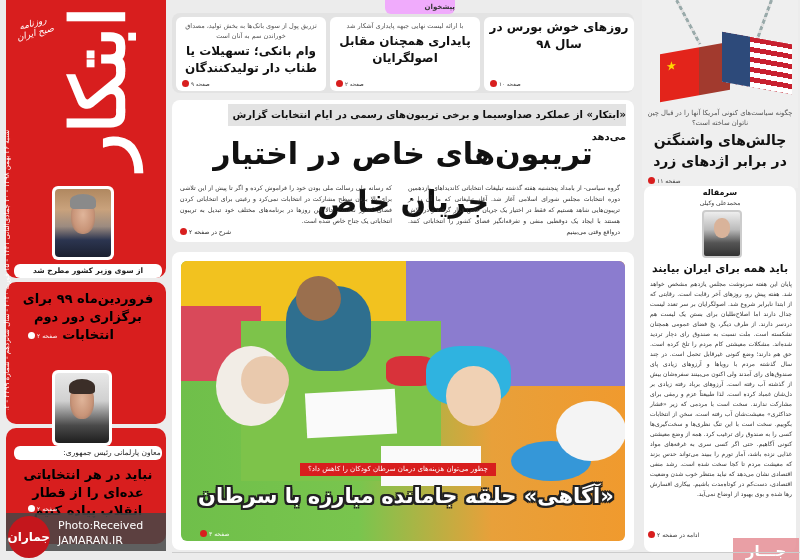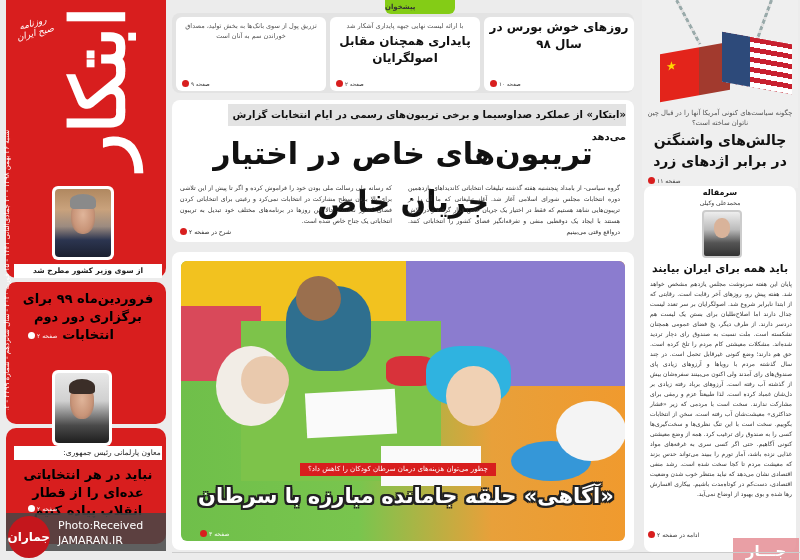--- a/index.html
+++ b/index.html
@@ -23,41 +23,41 @@
   .portrait { position: absolute; background: #fff; border-radius: 6px; padding: 3px; }
   .portrait .ph { width: 100%; height: 100%; border-radius: 4px;
     background: linear-gradient(180deg, #b08860 0%, #c9a27c 30%, #9c8b80 55%, #2c3550 75%, #1b2030 100%); position: relative; overflow: hidden; }
   .portrait .face { position: absolute; left: 28%; top: 14%; width: 44%; height: 52%; border-radius: 45%;
     background: radial-gradient(ellipse at 50% 45%, #e0b59a 0%, #c89478 60%, #8a6a5a 100%); }
   .portrait .hair { position: absolute; left: 26%; top: 8%; width: 48%; height: 22%; border-radius: 50% 50% 20% 20%; background: #8a8a8a; }
   .pt1 { left: 52px; top: 186px; width: 62px; height: 74px; }
   .pt2 { left: 52px; top: 370px; width: 60px; height: 76px; }
   .pt2 .ph { background: linear-gradient(180deg, #e8e8e8 0%, #d0d0d0 40%, #4a4a4a 75%, #1e1e1e 100%); }
   .pt2 .hair { background: #3b2e28; }
-  .white-label { position: absolute; background: #fff; border-radius: 0; color: #222; font-size: 7.5px;
+  .white-label { position: absolute; background: #fff; border-radius: 6px; color: #222; font-size: 7.5px;
     font-weight: bold; text-align: center; line-height: 14px; }
   .wl1 { left: 14px; top: 264px; width: 148px; height: 14px; }
   .wl2 { left: 14px; top: 446px; width: 148px; height: 14px; font-weight: normal; padding-left: 48px; }
   .red-head { position: absolute; color: #000000; font-weight: bold; text-align: center; font-size: 13px; line-height: 18px; }
   .rh1 { left: 16px; top: 290px; width: 144px; }
   .rh2 { left: 16px; top: 466px; width: 144px; }
   .page-ref { position: absolute; font-size: 6px; color: #fff; display: flex; align-items: center; gap: 2px; direction: rtl; }
   .page-ref .dot { width: 7px; height: 7px; border-radius: 50%; background: #fff; display: inline-block; }
   .pr-l1 { left: 28px; top: 332px; }
   .pr-l2 { left: 28px; top: 505px; }
 
   
   .watermark { position: absolute; left: 6px; top: 513px; width: 160px; height: 38px; background: rgba(70,70,70,0.85); }
   .wm-logo { position: absolute; left: 8px; top: 516px; width: 42px; height: 42px; border-radius: 50%;
     background: #c4161c; color: #fff; font-size: 12px; font-weight: bold; text-align: center; line-height: 42px; }
   .wm-text { position: absolute; left: 58px; top: 518px; color: #fff; font-size: 11px; line-height: 15px; direction: ltr; text-align: left; }
 
   
-  .section-tab { position: absolute; left: 385px; top: 0; width: 70px; height: 14px; background: #84cc16;
-    border-radius: 0 0 6px 6px; font-size: 7px; text-align: left; line-height: 14px; color: #333; font-weight: bold; }
+  .section-tab { position: absolute; left: 385px; top: 0; width: 70px; height: 14px; background: #f0abfc;
+    border-radius: 0 0 6px 6px; font-size: 7px; text-align: right; line-height: 14px; color: #333; font-weight: bold; }
   .top-wrap { position: absolute; left: 172px; top: 13px; width: 462px; height: 80px; background: #e3e3e3; border-radius: 8px; }
   .card { position: absolute; top: 17px; width: 150px; height: 74px; background: #fff; border-radius: 6px; text-align: center; }
   .c1 { left: 176px; } .c2 { left: 330px; } .c3 { left: 484px; }
   .card .kicker { font-size: 6.5px; color: #555; padding: 4px 8px 0; line-height: 10px; }
   .card .title { font-size: 12px; font-weight: bold; color: #111; line-height: 17px; padding: 2px 4px 0; }
   .card .pref { position: absolute; left: 6px; bottom: 4px; font-size: 5.5px; color: #333; display: flex; align-items: center; gap: 2px; direction: rtl; }
   .dot-red { width: 7px; height: 7px; border-radius: 50%; background: #d81e1e; display: inline-block; }
 
   
   .lead { position: absolute; left: 172px; top: 100px; width: 462px; height: 142px; background: #fff; border-radius: 8px; }
@@ -170,20 +170,21 @@
     <div>Photo:Received</div>
     <div>JAMARAN.IR</div>
   </div>
 </div>
 
 <div class="top-wrap"></div>
 <div class="section-tab">پیشخوان</div>
 
 <div class="card c1">
   <div class="kicker">تزریق پول از سوی بانک‌ها به بخش تولید، مصداق خوراندن سم به آنان است</div>
+  <div class="title">وام بانکی؛ تسهیلات یا طناب دار تولیدکنندگان</div>
   <div class="pref">
       <span>صفحه ۹</span>
       <span class="dot-red"></span>
     </div>
 </div>
 <div class="card c2">
   <div class="kicker">با ارائه لیست نهایی جبهه پایداری آشکار شد</div>
   <div class="title">پایداری همچنان مقابل اصولگرایان</div>
   <div class="pref">
       <span>صفحه ۲</span>

